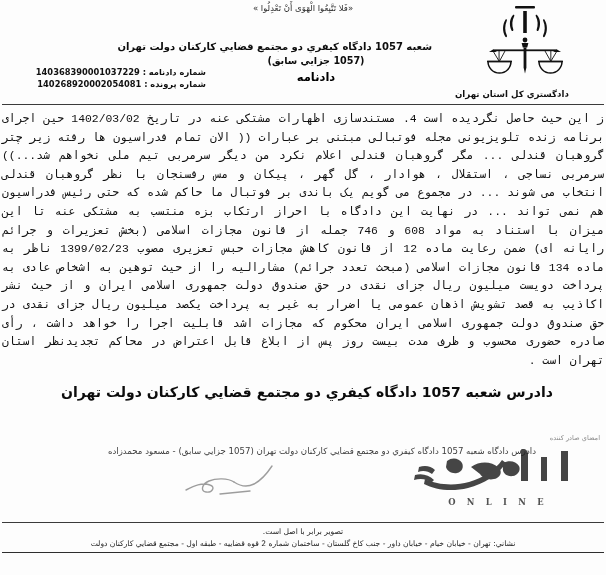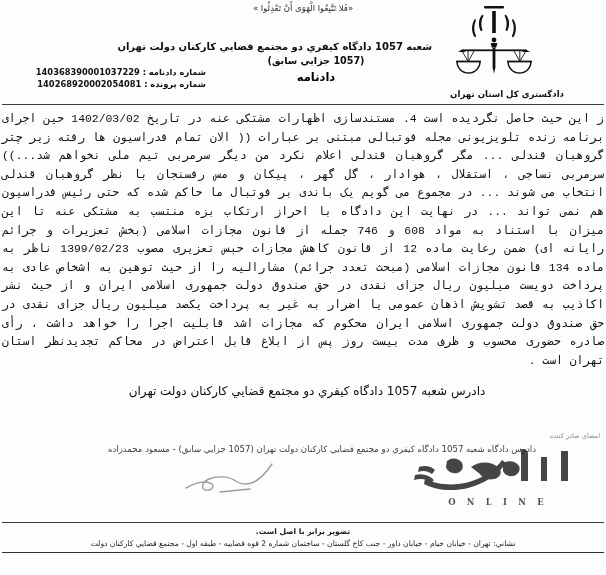--- a/index.html
+++ b/index.html
@@ -91,23 +91,23 @@
     margin-top: 2px;
     font-size: 11.5px;
     font-weight: bold;
     color: #000;
   }
 
   
   .emblem-wrap {
     position: absolute;
     top: 4px;
-    right: 42px;
+    right: 11px;
     width: 140px;
-    text-align: right;
+    text-align: left;
   }
   .emblem-svg { display: block; margin: 0 auto; }
   .emblem-caption {
     font-size: 8.6px;
     font-weight: bold;
     color: #111;
     margin-top: 1px;
     white-space: nowrap;
   }
 
@@ -132,22 +132,22 @@
   .signer-name {
     direction: rtl;
     text-align: center;
     font-size: 10.6px;
     color: #111;
     margin-top: 15px;
   }
   .signer-role {
     direction: rtl;
     text-align: center;
-    font-size: 12px;
-    font-weight: normal;
+    font-size: 14px;
+    font-weight: bold;
     color: #0c0c0c;
     margin-top: 14px;
     margin-left: 8px;
   }
 
   
   .sig-zone {
     position: relative;
     margin-top: 34px;
     height: 86px;
@@ -220,21 +220,21 @@
     margin: 3px 2px 0 2px;
   }
   .footer-line {
     direction: rtl;
     text-align: center;
     font-size: 7.6px;
     color: #1b1b1b;
     line-height: 11.5px;
     white-space: nowrap;
   }
-  .footer-line.bold { font-weight: bold; }
+  .footer-line.bold { font-weight: normal; }
 </style>
 </head>
 <body>
 
 <div class="page">
 
   <div class="header">
 
     <div class="verse">«فَلا تَتَّبِعُوا الْهَوَى أَنْ تَعْدِلُوا »</div>
 

